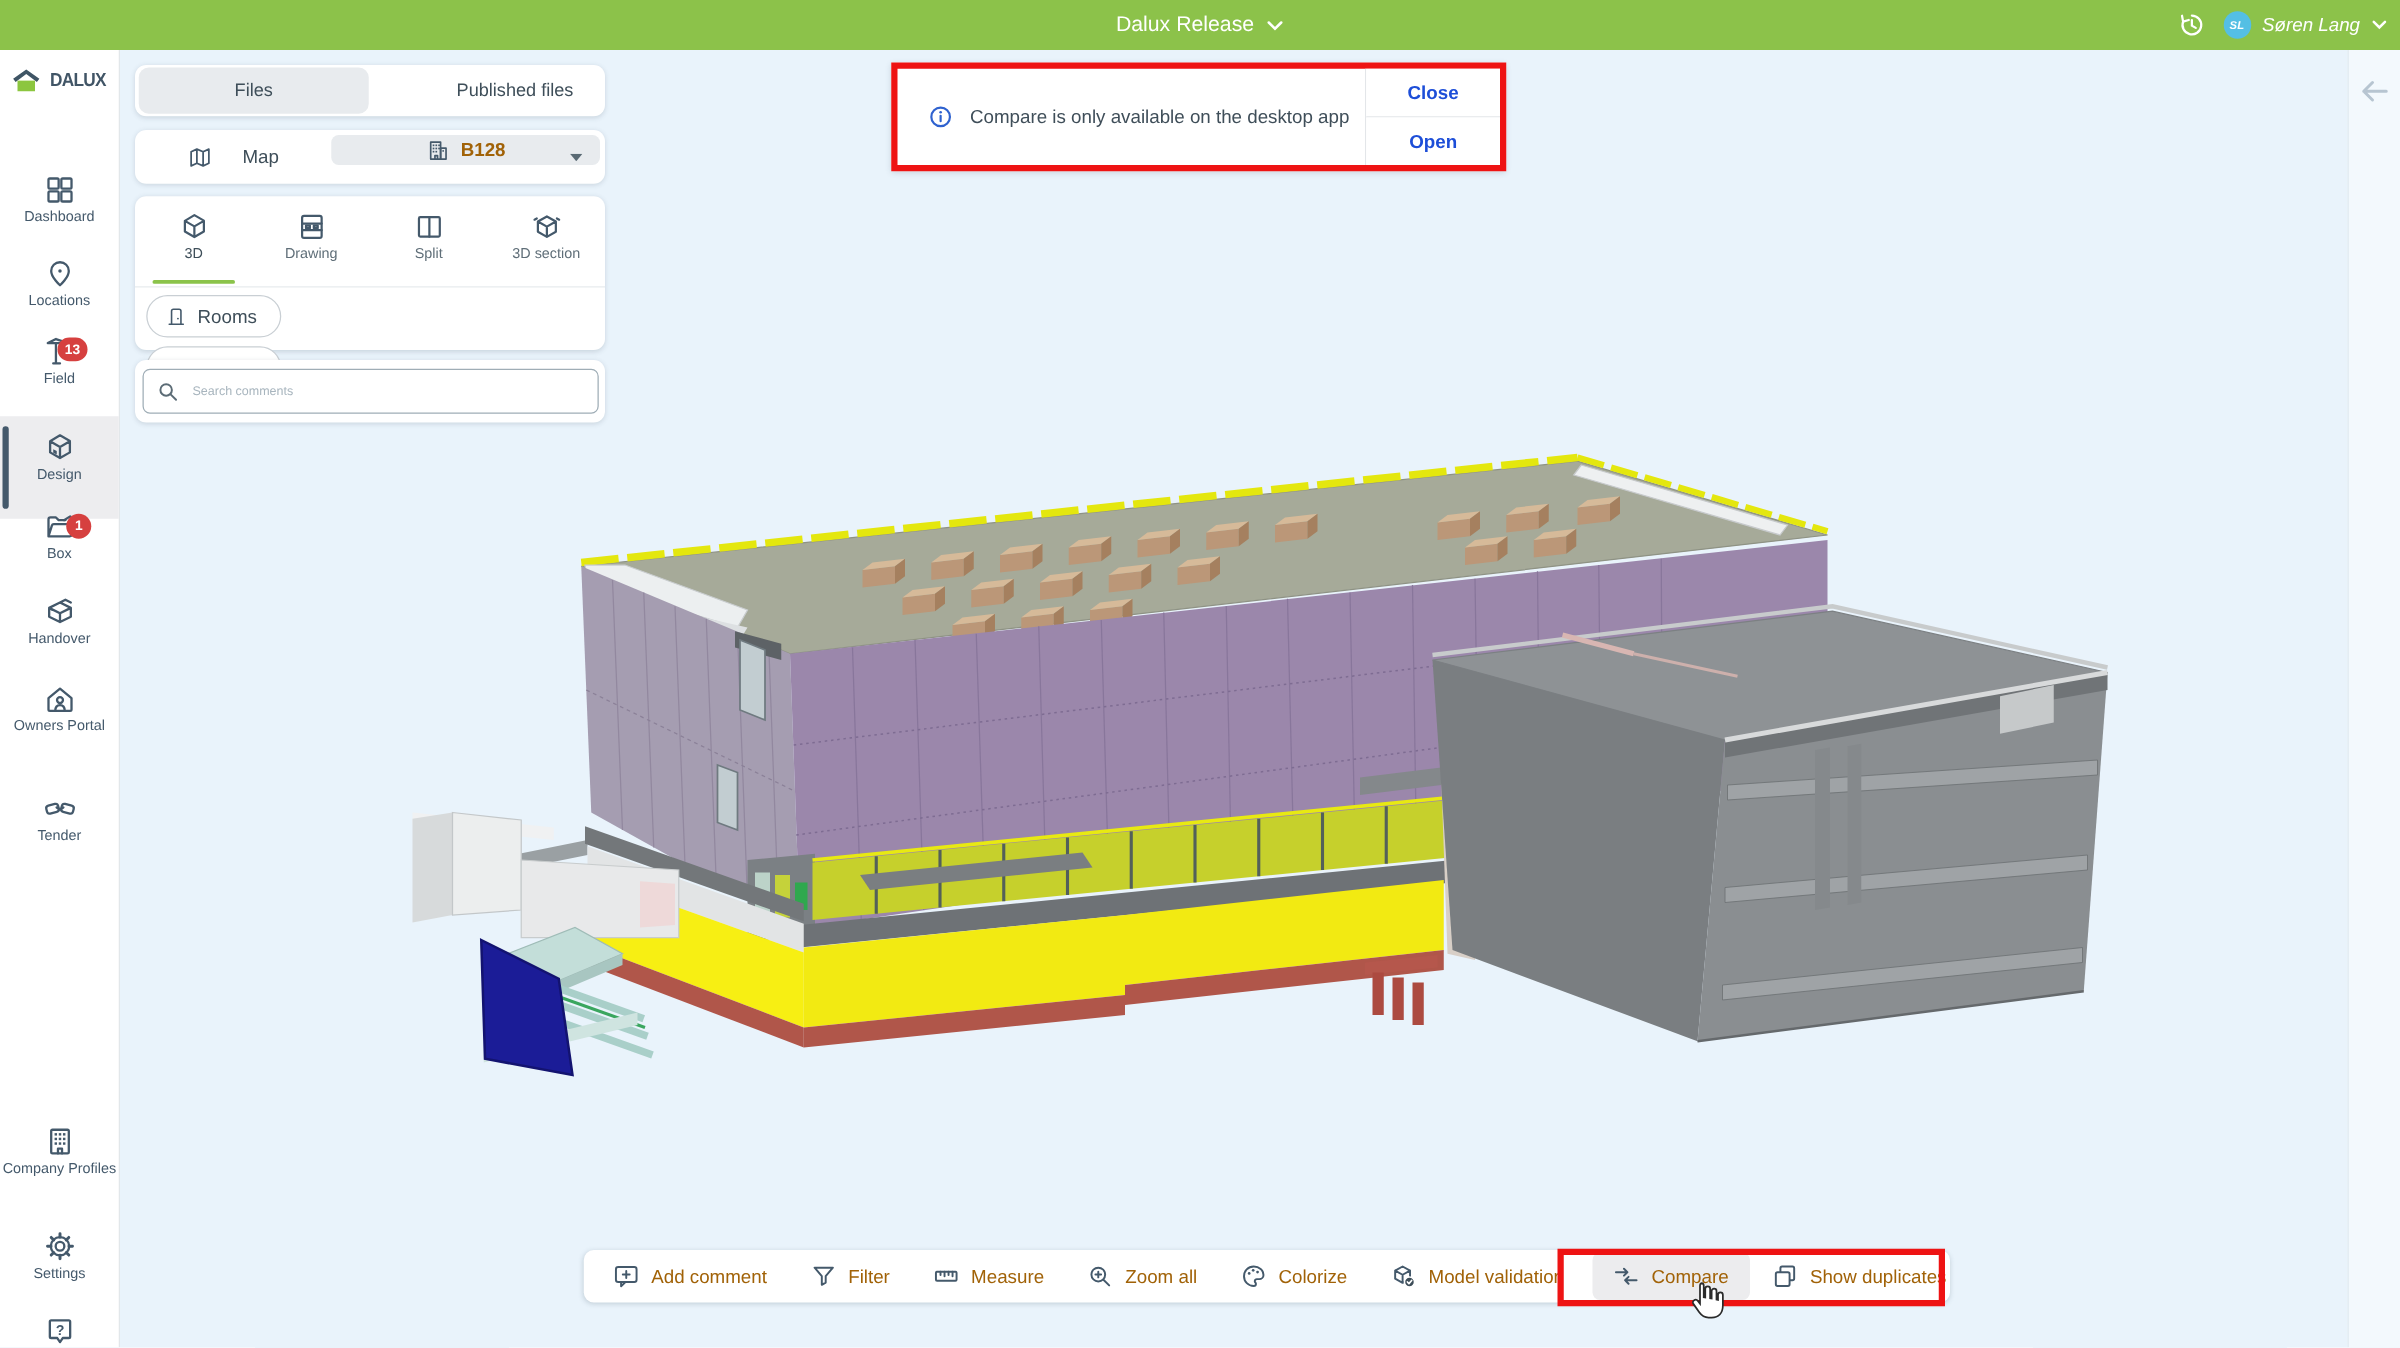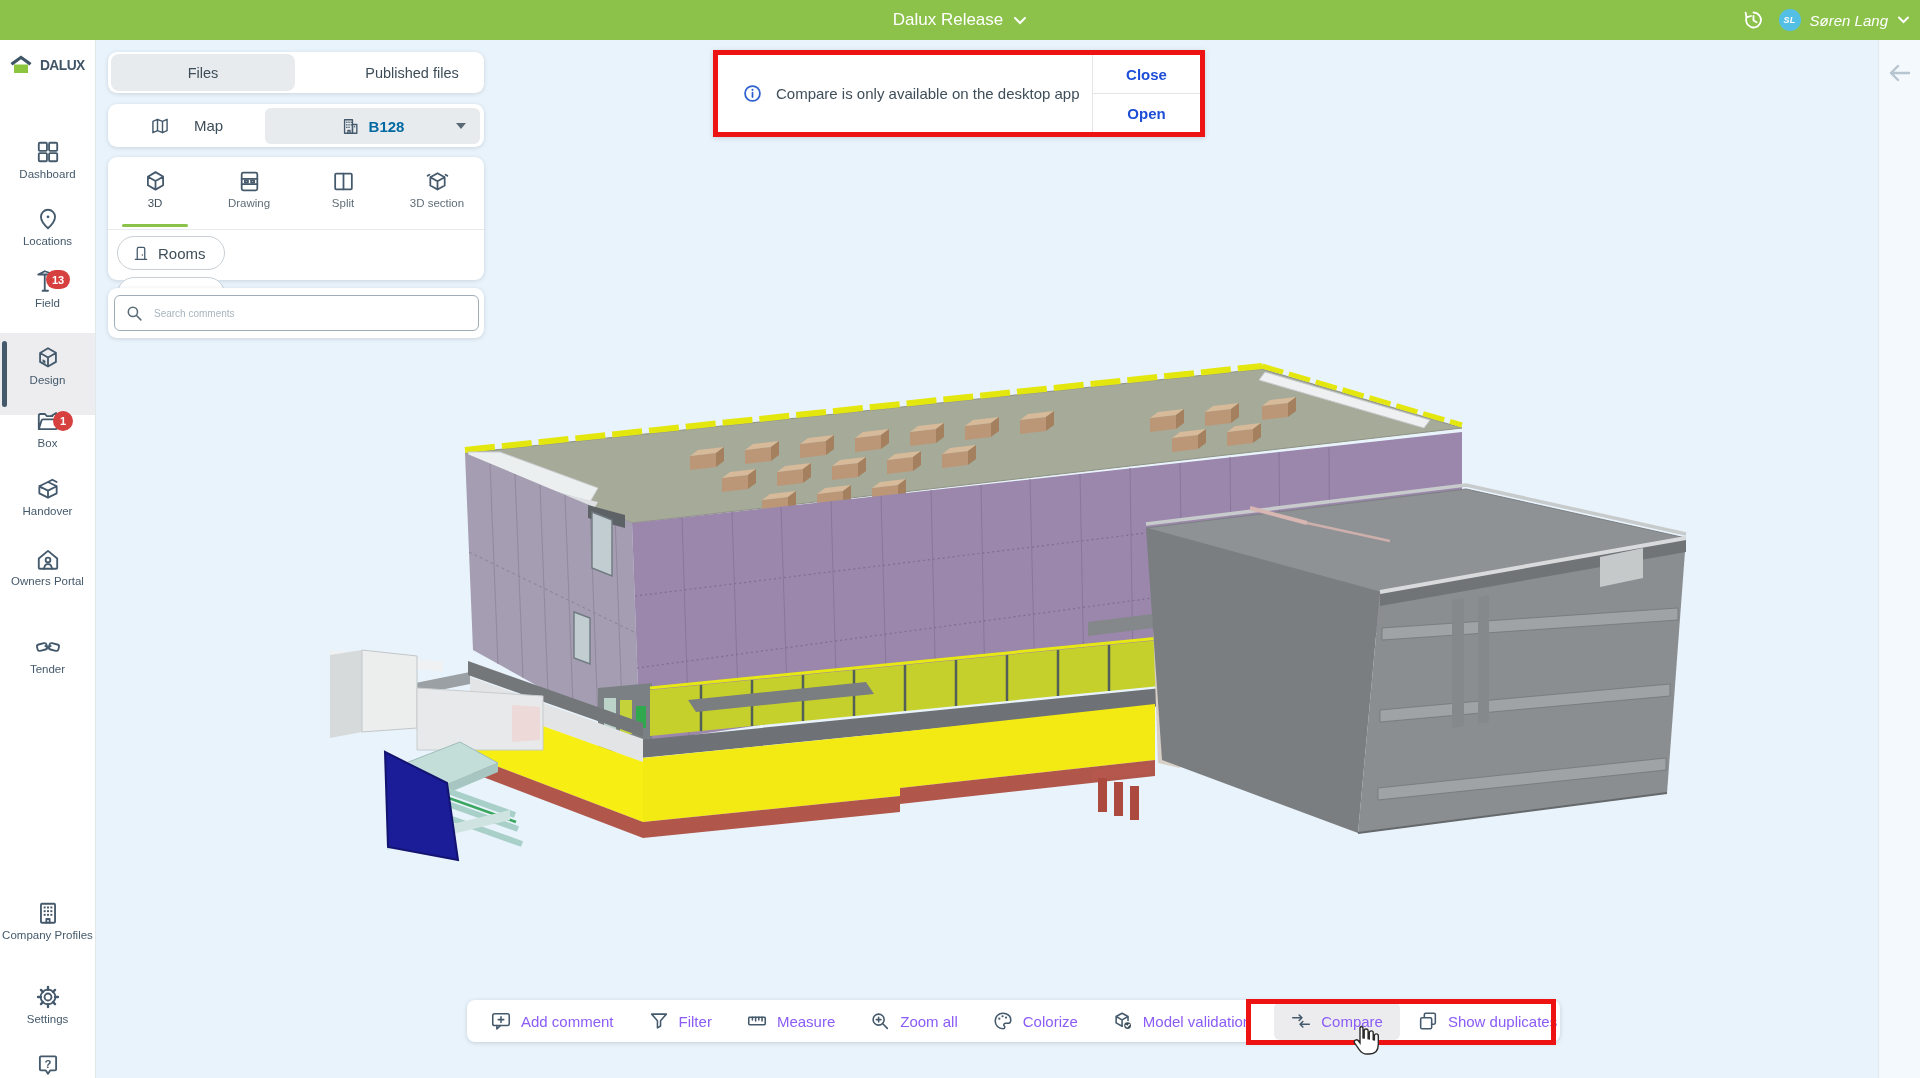--- a/index.html
+++ b/index.html
@@ -29,21 +29,21 @@
   .badge.b1{left:53px;top:3px;width:20px;height:20px;border-radius:50%;}
 
   
   .panel{position:absolute;left:108px;width:376px;background:#fff;border-radius:9px;box-shadow:0 1px 4px rgba(60,80,95,.18);z-index:20;}
   .p1{top:52px;height:41px;}
   .seg{position:absolute;top:2px;bottom:2px;display:flex;align-items:center;justify-content:center;font-size:14.5px;font-weight:500;color:#3e4e59;border-radius:8px;cursor:pointer;}
   .seg.files{left:3px;width:184px;background:#e8ebee;}
   .seg.pub{left:187px;right:3px;padding-left:48px;}
   .p2{top:104px;height:43px;}
   .map-btn{position:absolute;left:0;top:0;width:157px;height:43px;display:flex;align-items:center;justify-content:center;gap:24px;font-size:15px;font-weight:500;color:#3e4e59;cursor:pointer;}
-  .b128{position:absolute;left:157px;right:4px;top:4px;height:36px;background:#e8ebee;border-radius:6px;display:flex;align-items:center;justify-content:center;gap:9px;font-size:15px;font-weight:600;color:#0369a1;cursor:pointer;}
+  .b128{position:absolute;left:157px;right:4px;top:4px;height:24px;background:#e8ebee;border-radius:6px;display:flex;align-items:center;justify-content:center;gap:9px;font-size:15px;font-weight:600;color:#a16207;cursor:pointer;}
   .b128 .caret{position:absolute;right:14px;top:15px;}
   .p3{top:157px;height:123px;}
   .vtabs{position:absolute;left:0;top:0;right:0;height:72px;display:flex;}
   .vtab{flex:1;position:relative;display:flex;flex-direction:column;align-items:center;padding-top:12px;gap:3px;cursor:pointer;}
   .vtab .vlbl{font-size:11.5px;color:#5f6e78;}
   .vtab.active .vlbl{color:#3e4e59;}
   .vtab.active::after{content:"";position:absolute;left:14px;right:14px;bottom:2px;height:3.5px;border-radius:2px;background:#8bc34a;}
   .p3 .divider{position:absolute;left:0;right:0;top:72px;height:1px;background:#e8ebee;}
   .pills{position:absolute;left:9px;top:79px;display:flex;gap:7px;flex-direction:column;}
   .pill{height:32px;border:1px solid #c9cfd4;border-radius:17px;display:flex;align-items:center;gap:8px;padding:0 18px 0 14px;font-size:15px;color:#3e4e59;cursor:pointer;background:#fff;}
@@ -54,21 +54,21 @@
 
   
   .notif{position:absolute;left:713px;top:50px;width:492px;height:87px;background:#fff;border:5px solid #ee1313;box-sizing:border-box;display:flex;z-index:30;box-shadow:0 1px 5px rgba(60,80,95,.2);}
   .notif-msg{flex:1;display:flex;align-items:center;gap:13px;padding-left:24px;font-size:15px;color:#3f4e59;}
   .notif-actions{width:107px;border-left:1px solid #e3e6e9;display:flex;flex-direction:column;}
   .notif-actions .nbtn{flex:1;display:flex;align-items:center;justify-content:center;font-size:15px;font-weight:700;color:#1d4ed8;cursor:pointer;background:#fff;border:none;font-family:"Liberation Sans",sans-serif;}
   .notif-actions .nbtn.top{border-bottom:1px solid #e3e6e9;}
 
   
   .toolbar{position:absolute;left:467px;top:1000px;width:1093px;height:42px;background:#fff;border-radius:8px;box-shadow:0 1px 4px rgba(60,80,95,.22);display:flex;align-items:center;padding:0 6px;box-sizing:border-box;z-index:25;}
-  .tb-item{display:flex;align-items:center;gap:9px;font-size:15px;font-weight:500;color:#8b5cf6;padding:0 17px;height:38px;border-radius:6px;cursor:pointer;white-space:nowrap;}
+  .tb-item{display:flex;align-items:center;gap:9px;font-size:15px;font-weight:500;color:#a16207;padding:0 17px;height:38px;border-radius:6px;cursor:pointer;white-space:nowrap;}
   .tb-item.hl{background:#ececee;margin-left:6px;padding-left:16px;}
   .annot-toolbar{position:absolute;left:1246px;top:999px;width:310px;height:46px;border:5px solid #ee1313;box-sizing:border-box;z-index:26;pointer-events:none;}
 
   
   .rail{position:absolute;right:0;top:40px;bottom:0;width:41px;background:#f3f9fd;border-left:1px solid #e0e9ef;z-index:5;}
   .rail svg{margin:24px auto 0 auto;}
 
   
   .model{position:absolute;left:0;top:0;z-index:1;pointer-events:none;}
   .cursor{position:absolute;left:1351px;top:1024px;z-index:60;pointer-events:none;}

